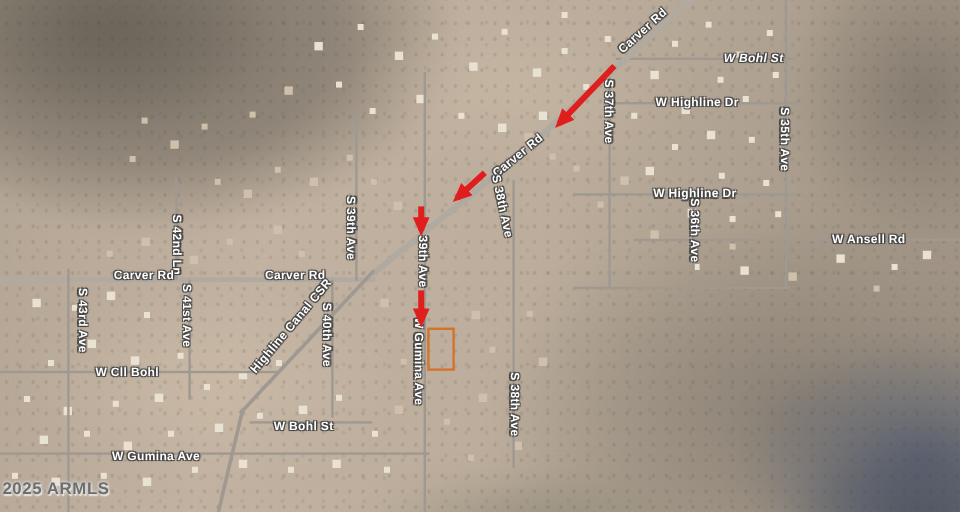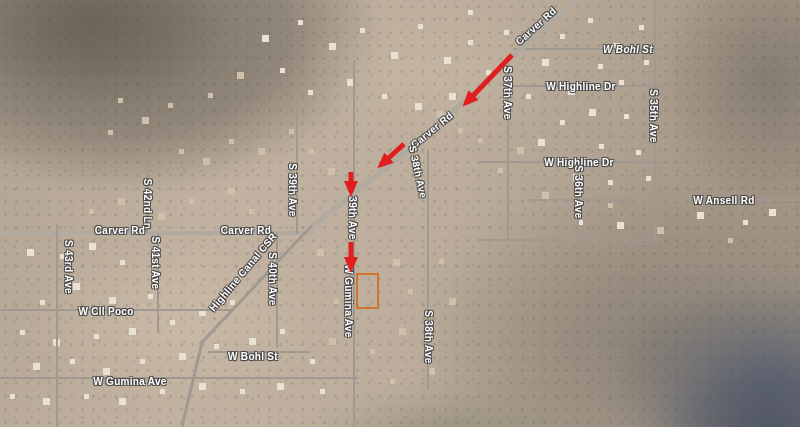--- a/index.html
+++ b/index.html
@@ -105,33 +105,34 @@
       <div class="lbl" style="left: 418px; top: 172px; transform: translate(-50%, -50%) rotate(78deg);">S 38th Ave</div>
       <div class="lbl" style="left: 292px; top: 190px; transform: translate(-50%, -50%) rotate(90deg);">S 39th Ave</div>
       <div class="lbl" style="left: 352px; top: 218px; transform: translate(-50%, -50%) rotate(90deg);">39th Ave</div>
       <div class="lbl" style="left: 147px; top: 204px; transform: translate(-50%, -50%) rotate(90deg);">S 42nd Ln</div>
       <div class="lbl" style="left: 120px; top: 230px; transform: translate(-50%, -50%) rotate(0deg);">Carver Rd</div>
       <div class="lbl" style="left: 246px; top: 230px; transform: translate(-50%, -50%) rotate(0deg);">Carver Rd</div>
       <div class="lbl" style="left: 68px; top: 267px; transform: translate(-50%, -50%) rotate(90deg);">S 43rd Ave</div>
       <div class="lbl" style="left: 155px; top: 263px; transform: translate(-50%, -50%) rotate(90deg);">S 41st Ave</div>
       <div class="lbl" style="left: 243px; top: 272px; transform: translate(-50%, -50%) rotate(-50deg);">Highline Canal CSR</div>
       <div class="lbl" style="left: 272px; top: 279px; transform: translate(-50%, -50%) rotate(90deg);">S 40th Ave</div>
-      <div class="lbl" style="left: 106px; top: 311px; transform: translate(-50%, -50%) rotate(0deg);">W Cll Poco</div>
+      <div class="lbl" style="left: 106px; top: 311px; transform: translate(-50%, -50%) rotate(0deg);">W Cll Bohl</div>
       <div class="lbl" style="left: 348px; top: 301px; transform: translate(-50%, -50%) rotate(90deg);">W Gumina Ave</div>
       <div class="lbl" style="left: 428px; top: 337px; transform: translate(-50%, -50%) rotate(90deg);">S 38th Ave</div>
       <div class="lbl" style="left: 253px; top: 356px; transform: translate(-50%, -50%) rotate(0deg);">W Bohl St</div>
       <div class="lbl" style="left: 130px; top: 381px; transform: translate(-50%, -50%) rotate(0deg);">W Gumina Ave</div>
     </div>
 
   <svg id="annot" width="800" height="427" viewBox="0 0 800 427">
     <defs>
       <marker id="ah" markerUnits="userSpaceOnUse" markerWidth="16" markerHeight="14" refX="11" refY="7" orient="auto">
         <path d="M0,0 L16,7 L0,14 z" fill="#e01e1e"></path>
       </marker>
     </defs>
   <line x1="512" y1="55" x2="466" y2="103" stroke="#e01e1e" stroke-width="5" marker-end="url(#ah)"></line>
       <line x1="404" y1="144" x2="381" y2="165" stroke="#e01e1e" stroke-width="5" marker-end="url(#ah)"></line>
       <line x1="351" y1="172" x2="351" y2="192" stroke="#e01e1e" stroke-width="5" marker-end="url(#ah)"></line>
       <line x1="351" y1="242" x2="351" y2="268" stroke="#e01e1e" stroke-width="5" marker-end="url(#ah)"></line>
       <rect x="357" y="274" width="21" height="34" fill="none" stroke="#d2752b" stroke-width="2"></rect>
     </svg>
 
+  <div id="watermark">2025 ARMLS</div>
 </div>
 
 </body></html>

